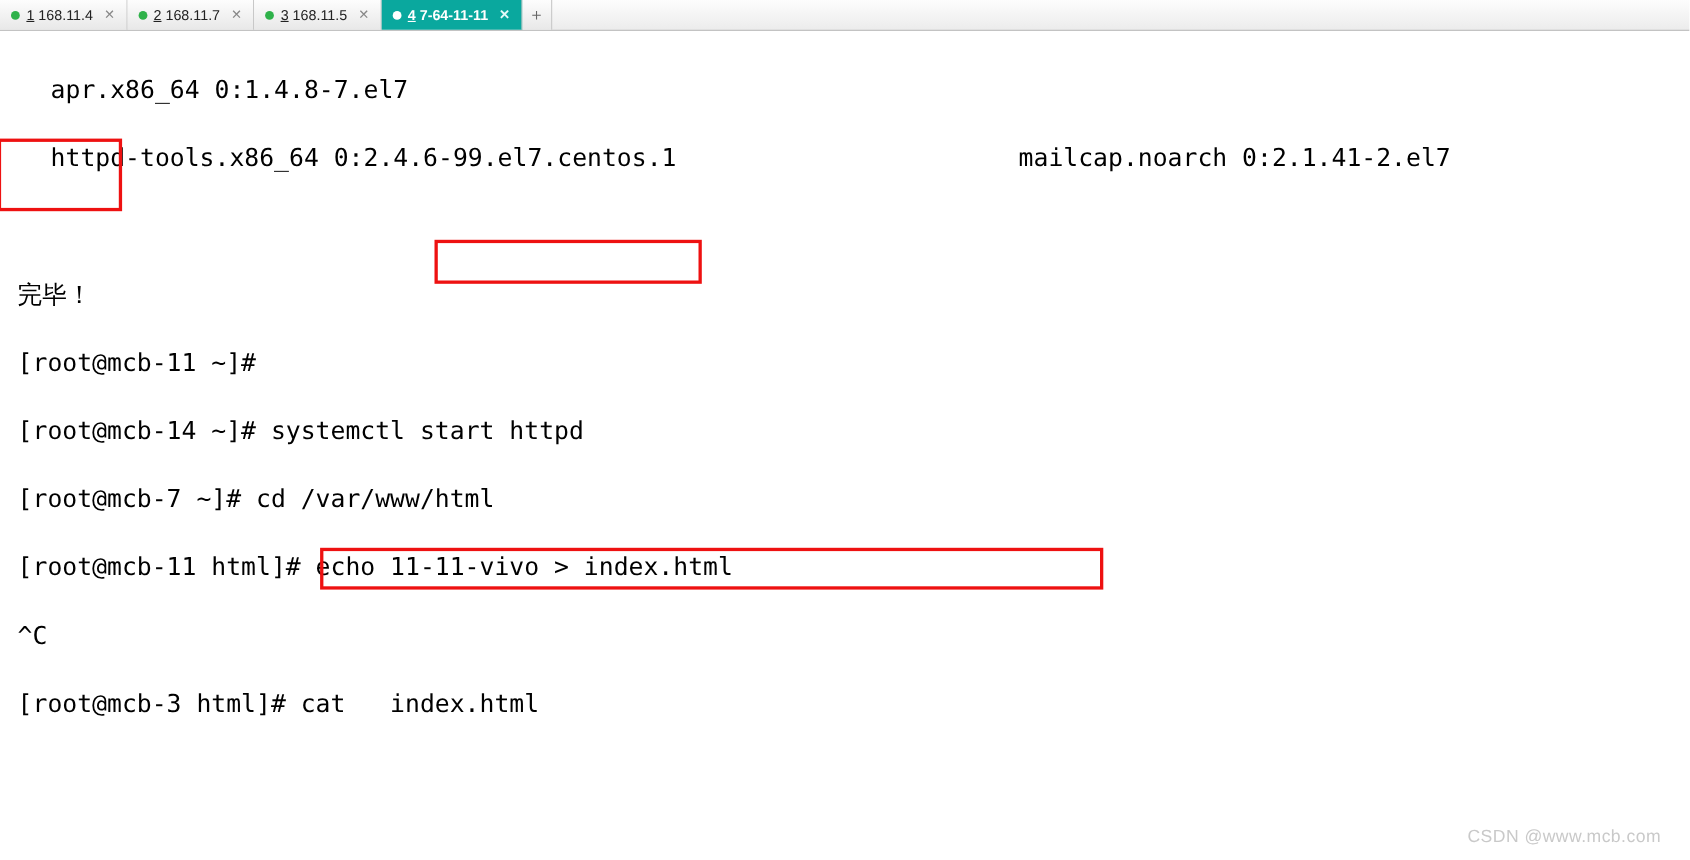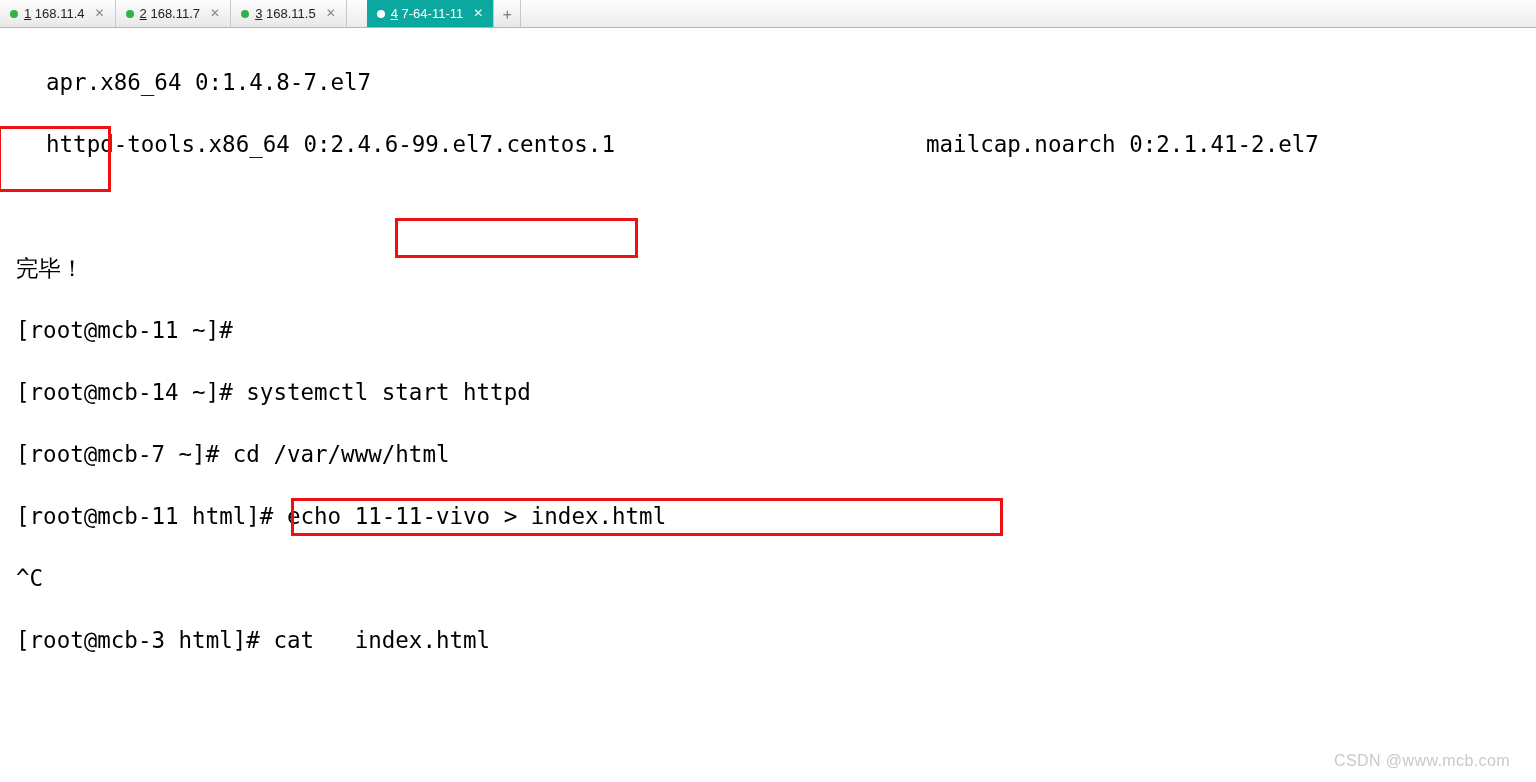--- a/index.html
+++ b/index.html
@@ -1,18 +1,18 @@
 <!DOCTYPE html>
 <html><head>
 <meta charset="utf-8">
 <style>
   html,body{margin:0;padding:0;width:1536px;height:782px;background:#fff;font-family:"DejaVu Sans Mono","Liberation Mono","Consolas",monospace;font-size:22.5px;line-height:31px;color:#000;overflow:hidden;}
   .tabbar{height:27px;background:linear-gradient(#fdfdfd,#ececec);border-bottom:1px solid #b5b5b5;display:flex;align-items:stretch;font-family:Tahoma,Arial,sans-serif;font-size:13px;}
   .tab{display:flex;align-items:center;gap:6px;padding:0 10px;border-right:1px solid #c8c8c8;background:linear-gradient(#fdfdfd,#e8e8e8);color:#222;cursor:pointer;}
-  .tab.active{background:#0aa89e;color:#fff;font-weight:normal;margin-left:20px;}
+  .tab.active{background:#0aa89e;color:#fff;font-weight:bold;}
   .tab .dot{width:8px;height:8px;border-radius:50%;background:#2fb24a;display:inline-block;}
   .tab.active .dot{background:#fff;}
   .tab .num{text-decoration:underline;}
   .tab .close{font-family:Arial,sans-serif;font-size:12px;color:#888;margin-left:4px;}
   .tab.active .close{color:#e6faf8;}
   .newtab{width:26px;display:flex;align-items:center;justify-content:center;color:#666;border-right:1px solid #c8c8c8;background:linear-gradient(#fdfdfd,#e8e8e8);cursor:pointer;font-size:15px;}
   .term{position:relative;padding:8px 0 0 16px;white-space:pre;}
   .row{height:31px;}
   .pad{display:inline-block;width:30px;}
   .col2{position:absolute;left:926px;}

